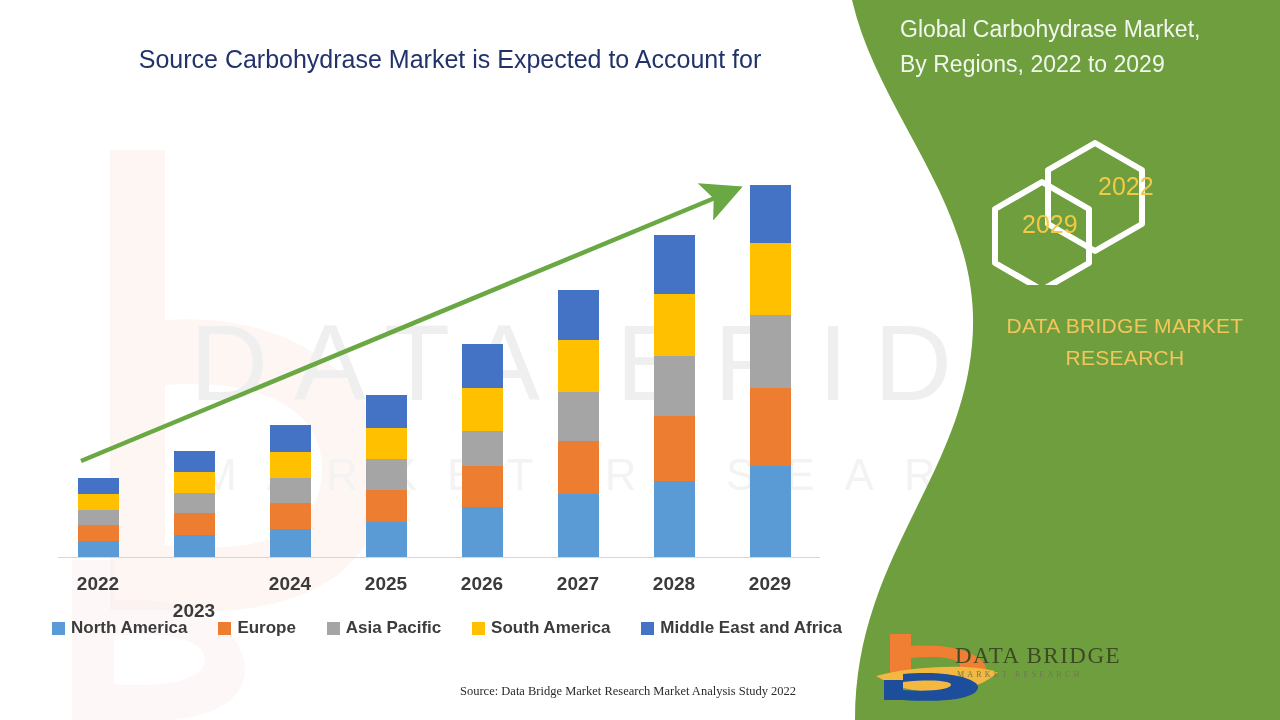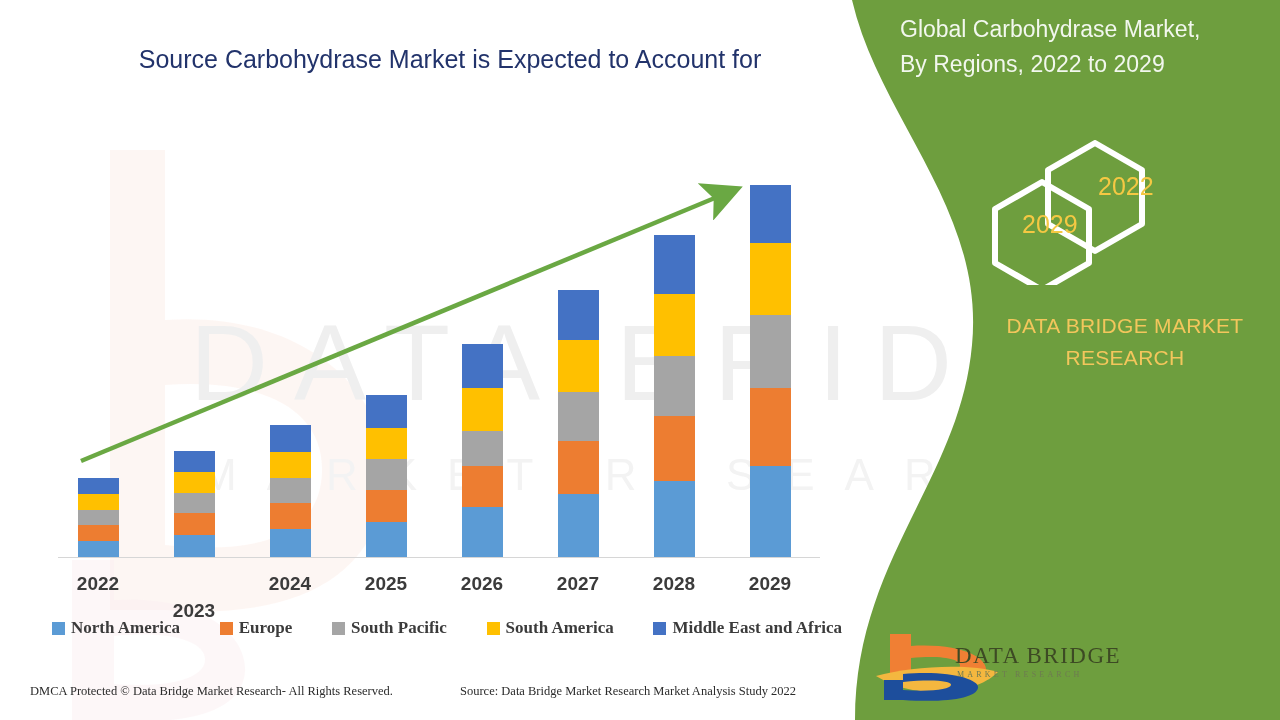--- a/index.html
+++ b/index.html
@@ -46,21 +46,21 @@
   
   .arrow-svg{position:absolute;left:0;top:0;width:860px;height:600px;z-index:6;pointer-events:none;}
 
   
   .legend{
     position:absolute;left:52px;top:615px;width:790px;height:26px;
     display:flex;align-items:center;justify-content:space-between;z-index:6;
   }
   .lg-item{display:flex;align-items:center;}
   .lg-swatch{width:13px;height:13px;margin-right:6px;display:inline-block;}
-  .lg-text{font-size:17px;font-weight:bold;color:#3b3b3b;white-space:nowrap;font-family:Liberation Serif, serif;}
+  .lg-text{font-size:17px;font-weight:bold;color:#3b3b3b;white-space:nowrap;}
 
   
   .foot{
     position:absolute;top:684px;font-family:"Liberation Serif",serif;
     font-size:12.5px;color:#2b2b2b;z-index:6;white-space:nowrap;
   }
   .foot.left{left:30px;}
   .foot.right{left:460px;}
 
   
@@ -195,33 +195,32 @@
       <div class="lg-item">
         <span class="lg-swatch" style="background: rgb(91, 155, 213);"></span>
         <span class="lg-text">North America</span>
       </div>
       <div class="lg-item">
         <span class="lg-swatch" style="background: rgb(237, 125, 49);"></span>
         <span class="lg-text">Europe</span>
       </div>
       <div class="lg-item">
         <span class="lg-swatch" style="background: rgb(165, 165, 165);"></span>
-        <span class="lg-text">South Pacific</span>
+        <span class="lg-text">Asia Pacific</span>
       </div>
       <div class="lg-item">
         <span class="lg-swatch" style="background: rgb(255, 192, 0);"></span>
         <span class="lg-text">South America</span>
       </div>
       <div class="lg-item">
         <span class="lg-swatch" style="background: rgb(68, 114, 196);"></span>
         <span class="lg-text">Middle East and Africa</span>
       </div>
     </div>
 
-  <div class="foot left">DMCA Protected © Data Bridge Market Research- All Rights Reserved.</div>
   <div class="foot right">Source: Data Bridge Market Research Market Analysis Study 2022</div>
 
   <svg class="green-svg" viewBox="0 0 470 720" preserveAspectRatio="none">
     <path d="M42 0 C70 120 175 210 162 345 C150 480 45 560 45 720 L470 720 L470 0 Z" fill="#6e9e3e"></path>
   </svg>
 
   <div class="panel-title">
     <span>Global Carbohydrase Market,</span><br>
     <span>By Regions, 2022 to 2029</span>
   </div>

